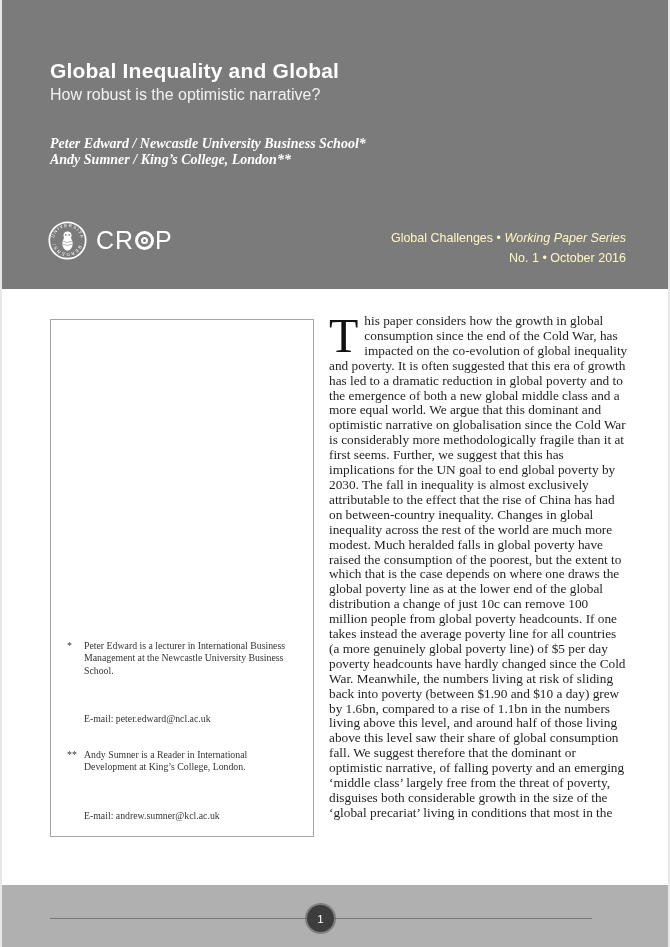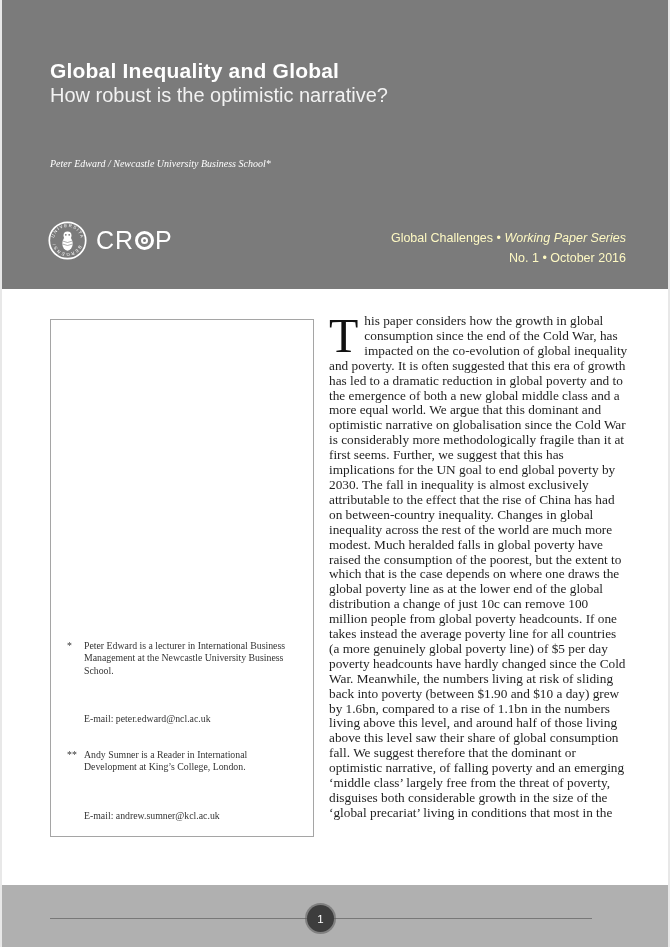--- a/index.html
+++ b/index.html
@@ -28,33 +28,34 @@
   }
   .title-line {
     color: #ffffff;
     font-size: 21px;
     font-weight: 700;
     line-height: 23px;
     letter-spacing: 0.2px;
   }
   .subtitle {
     color: #f2f2f2;
-    font-size: 20px;
+    font-size: 16px;
     font-weight: 400;
     line-height: 24px;
     margin-top: 1px;
   }
   .authors {
     position: absolute;
-    left: 48px; top: 156px;
+    left: 48px; top: 136px;
     font-family: "Liberation Serif", serif;
     font-style: italic;
     color: #ffffff;
-    font-size: 10px;
+    font-size: 14px;
     line-height: 15.5px;
+    font-weight: bold;
   }
   .logos {
     position: absolute;
     left: 46px; top: 221px;
     display: flex;
     align-items: center;
     gap: 9px;
   }
   .seal { width: 39px; height: 39px; display: block; }
   .crop-logo {
@@ -168,20 +169,21 @@
 <div class="page">
 
   <div class="header">
     <div class="title-block">
       <div class="title-line">Global Inequality and Global</div>
       <div class="subtitle">How robust is the optimistic narrative?</div>
     </div>
 
     <div class="authors">
       <div>Peter Edward  / Newcastle University Business School*</div>
+      <div>Andy Sumner  / King’s College, London**</div>
     </div>
 
     <div class="logos">
       <svg class="seal" viewBox="0 0 39 39" aria-hidden="true">
         <circle cx="19.5" cy="19.5" r="18.2" fill="none" stroke="#ffffff" stroke-width="1.7"></circle>
         <defs>
           <path id="arcTop" d="M 6,19.5 A 13.5,13.5 0 0 1 33,19.5" fill="none"></path>
           <path id="arcBot" d="M 32,19.5 A 12.5,12.5 0 0 1 7,19.5" fill="none"></path>
         </defs>
         <text fill="#ffffff" font-size="4.4" font-family="Liberation Sans, sans-serif" letter-spacing="1.2">

